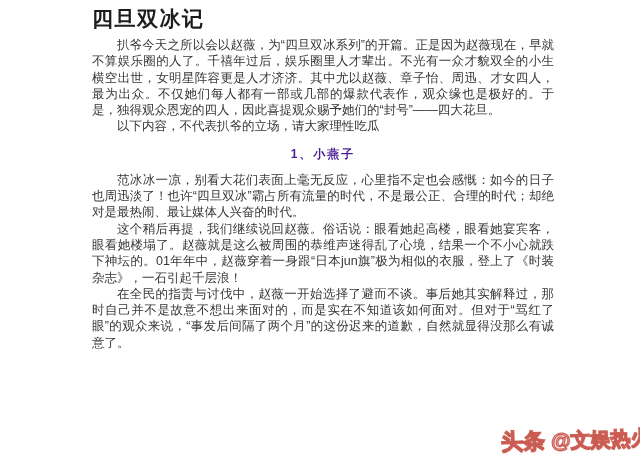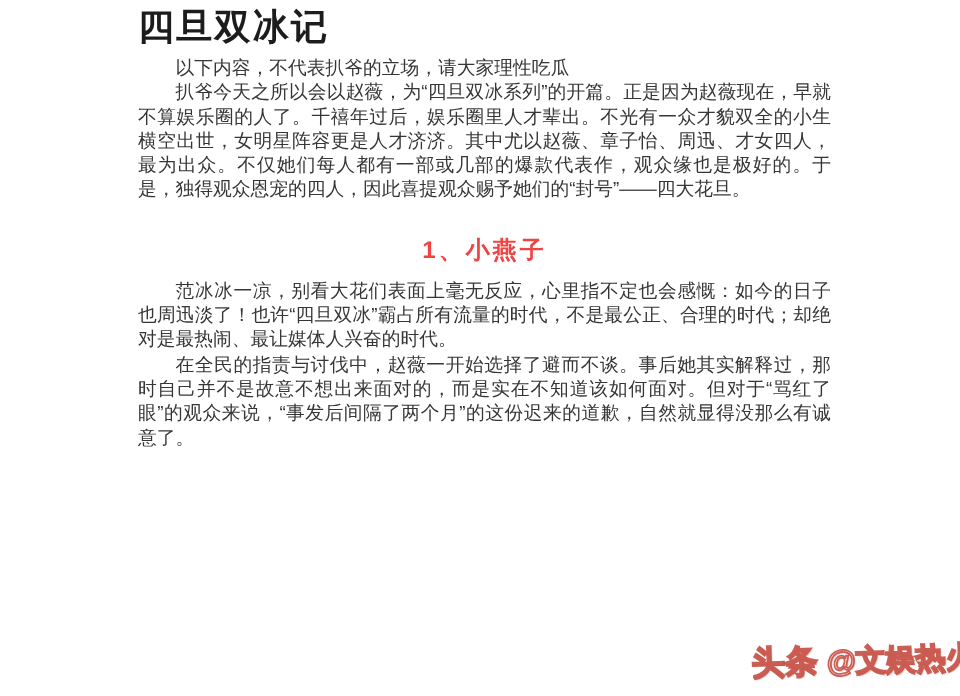--- a/index.html
+++ b/index.html
@@ -16,41 +16,41 @@
   }
   .article {
     position: absolute;
     left: 92px;
     top: 6px;
     width: 462px;
     color: #333333;
   }
   .article-title {
     margin: 0 0 6px 0;
-    font-size: 24px;
+    font-size: 21px;
     line-height: 25px;
     font-weight: bold;
     color: #1c1c1c;
     letter-spacing: 1.5px;
   }
   .para {
     font-size: 12.5px;
     line-height: 16.3px;
     text-align: justify;
     text-indent: 2em;
     color: #363636;
     letter-spacing: 0;
   }
   .section-heading {
-    margin: 22px 0 7px 0;
-    font-size: 16px;
+    margin: 8px 0 7px 0;
+    font-size: 12px;
     line-height: 22px;
     font-weight: bold;
     text-align: center;
-    color: #ef4444;
+    color: #4c1d95;
     letter-spacing: 2px;
   }
   .watermark {
     position: absolute;
     left: 501px;
     top: 425px;
     white-space: nowrap;
     font-weight: bold;
     transform: rotate(-2deg);
     color: rgba(255, 240, 238, 0.45);
@@ -66,27 +66,28 @@
     font-size: 20px;
   }
 </style>
 </head>
 <body>
 
 <div class="article">
   <h1 class="article-title">四旦双冰记</h1>
 
   <div>
+      <div class="para">扒爷今天之所以会以赵薇，为“四旦双冰系列”的开篇。正是因为赵薇现在，早就不算娱乐圈的人了。千禧年过后，娱乐圈里人才辈出。不光有一众才貌双全的小生横空出世，女明星阵容更是人才济济。其中尤以赵薇、章子怡、周迅、才女四人，最为出众。不仅她们每人都有一部或几部的爆款代表作，观众缘也是极好的。于是，独得观众恩宠的四人，因此喜提观众赐予她们的“封号”——四大花旦。</div>
       <div class="para">以下内容，不代表扒爷的立场，请大家理性吃瓜</div>
-      <div class="para">扒爷今天之所以会以赵薇，为“四旦双冰系列”的开篇。正是因为赵薇现在，早就不算娱乐圈的人了。千禧年过后，娱乐圈里人才辈出。不光有一众才貌双全的小生横空出世，女明星阵容更是人才济济。其中尤以赵薇、章子怡、周迅、才女四人，最为出众。不仅她们每人都有一部或几部的爆款代表作，观众缘也是极好的。于是，独得观众恩宠的四人，因此喜提观众赐予她们的“封号”——四大花旦。</div>
     </div>
 
   <h2 class="section-heading">1、小燕子</h2>
 
   <div>
       <div class="para">范冰冰一凉，别看大花们表面上毫无反应，心里指不定也会感慨：如今的日子也周迅淡了！也许“四旦双冰”霸占所有流量的时代，不是最公正、合理的时代；却绝对是最热闹、最让媒体人兴奋的时代。</div>
+      <div class="para">这个稍后再提，我们继续说回赵薇。俗话说：眼看她起高楼，眼看她宴宾客，眼看她楼塌了。赵薇就是这么被周围的恭维声迷得乱了心境，结果一个不小心就跌下神坛的。01年年中，赵薇穿着一身跟“日本jun旗”极为相似的衣服，登上了《时装杂志》，一石引起千层浪！</div>
       <div class="para">在全民的指责与讨伐中，赵薇一开始选择了避而不谈。事后她其实解释过，那时自己并不是故意不想出来面对的，而是实在不知道该如何面对。但对于“骂红了眼”的观众来说，“事发后间隔了两个月”的这份迟来的道歉，自然就显得没那么有诚意了。</div>
     </div>
 </div>
 
 <div class="watermark">
   <span class="watermark-platform">头条</span><span class="watermark-account">@文娱热火</span>
 </div>
 
 </body></html>

